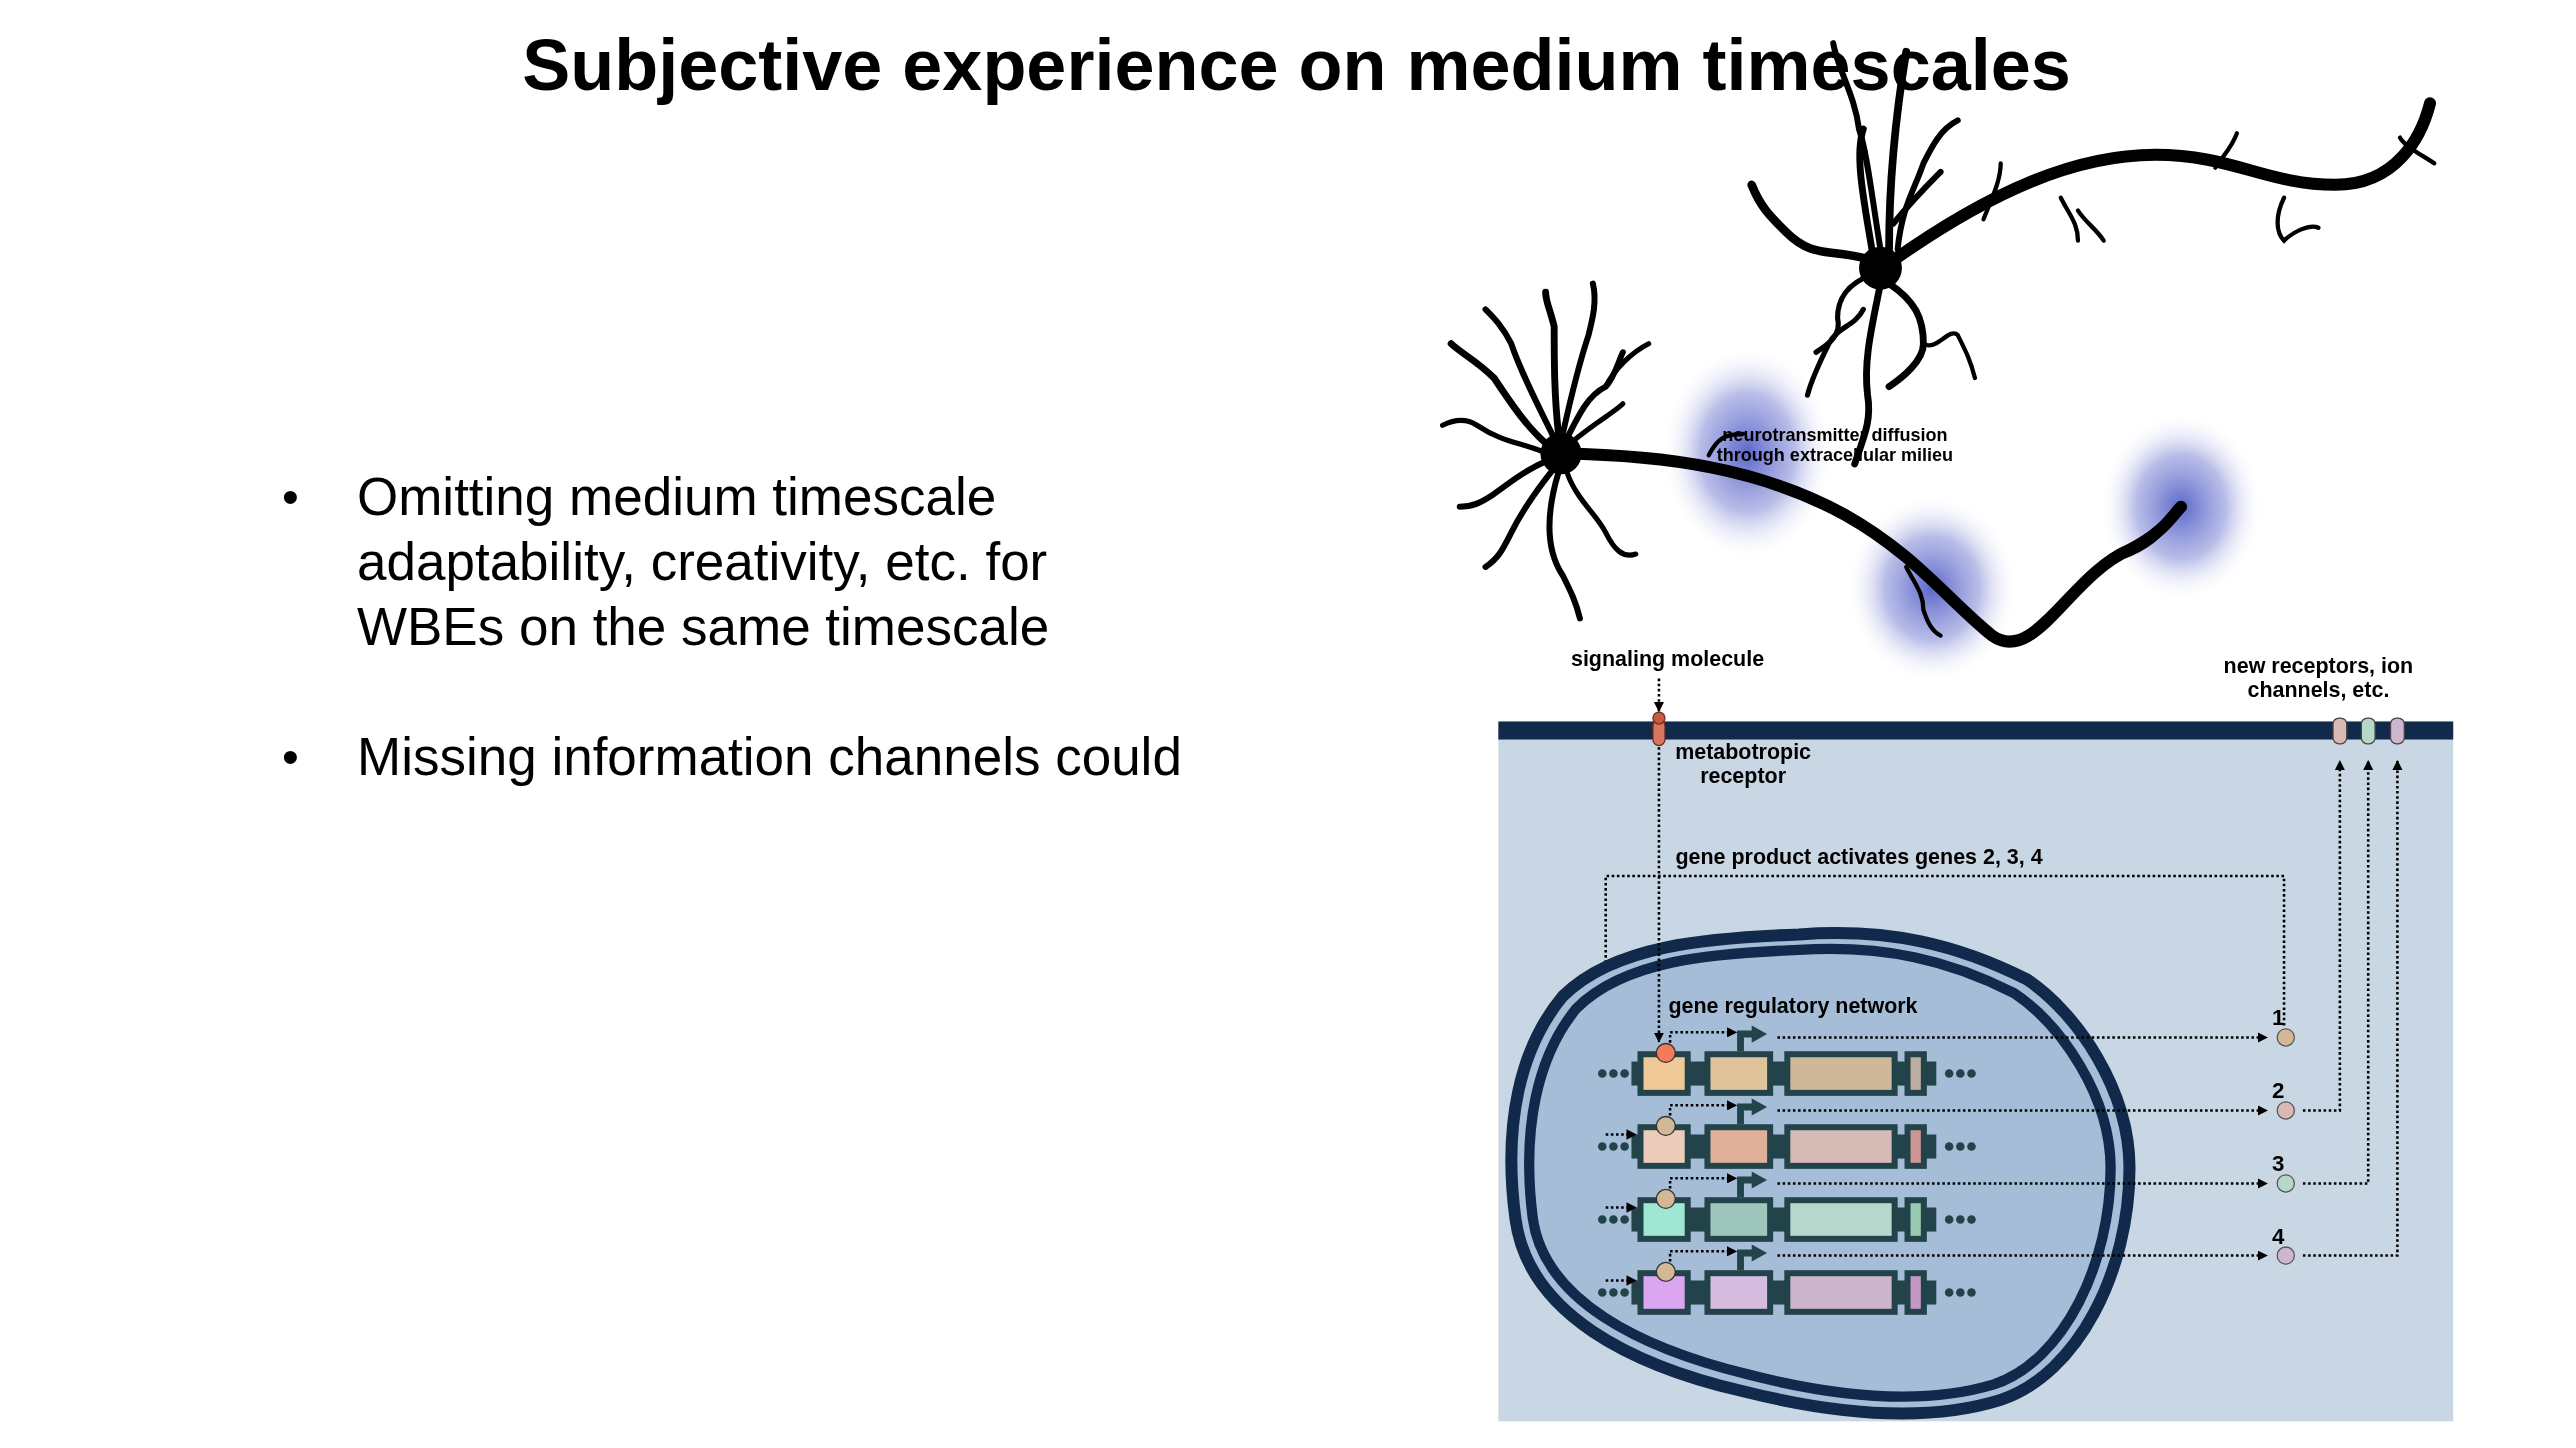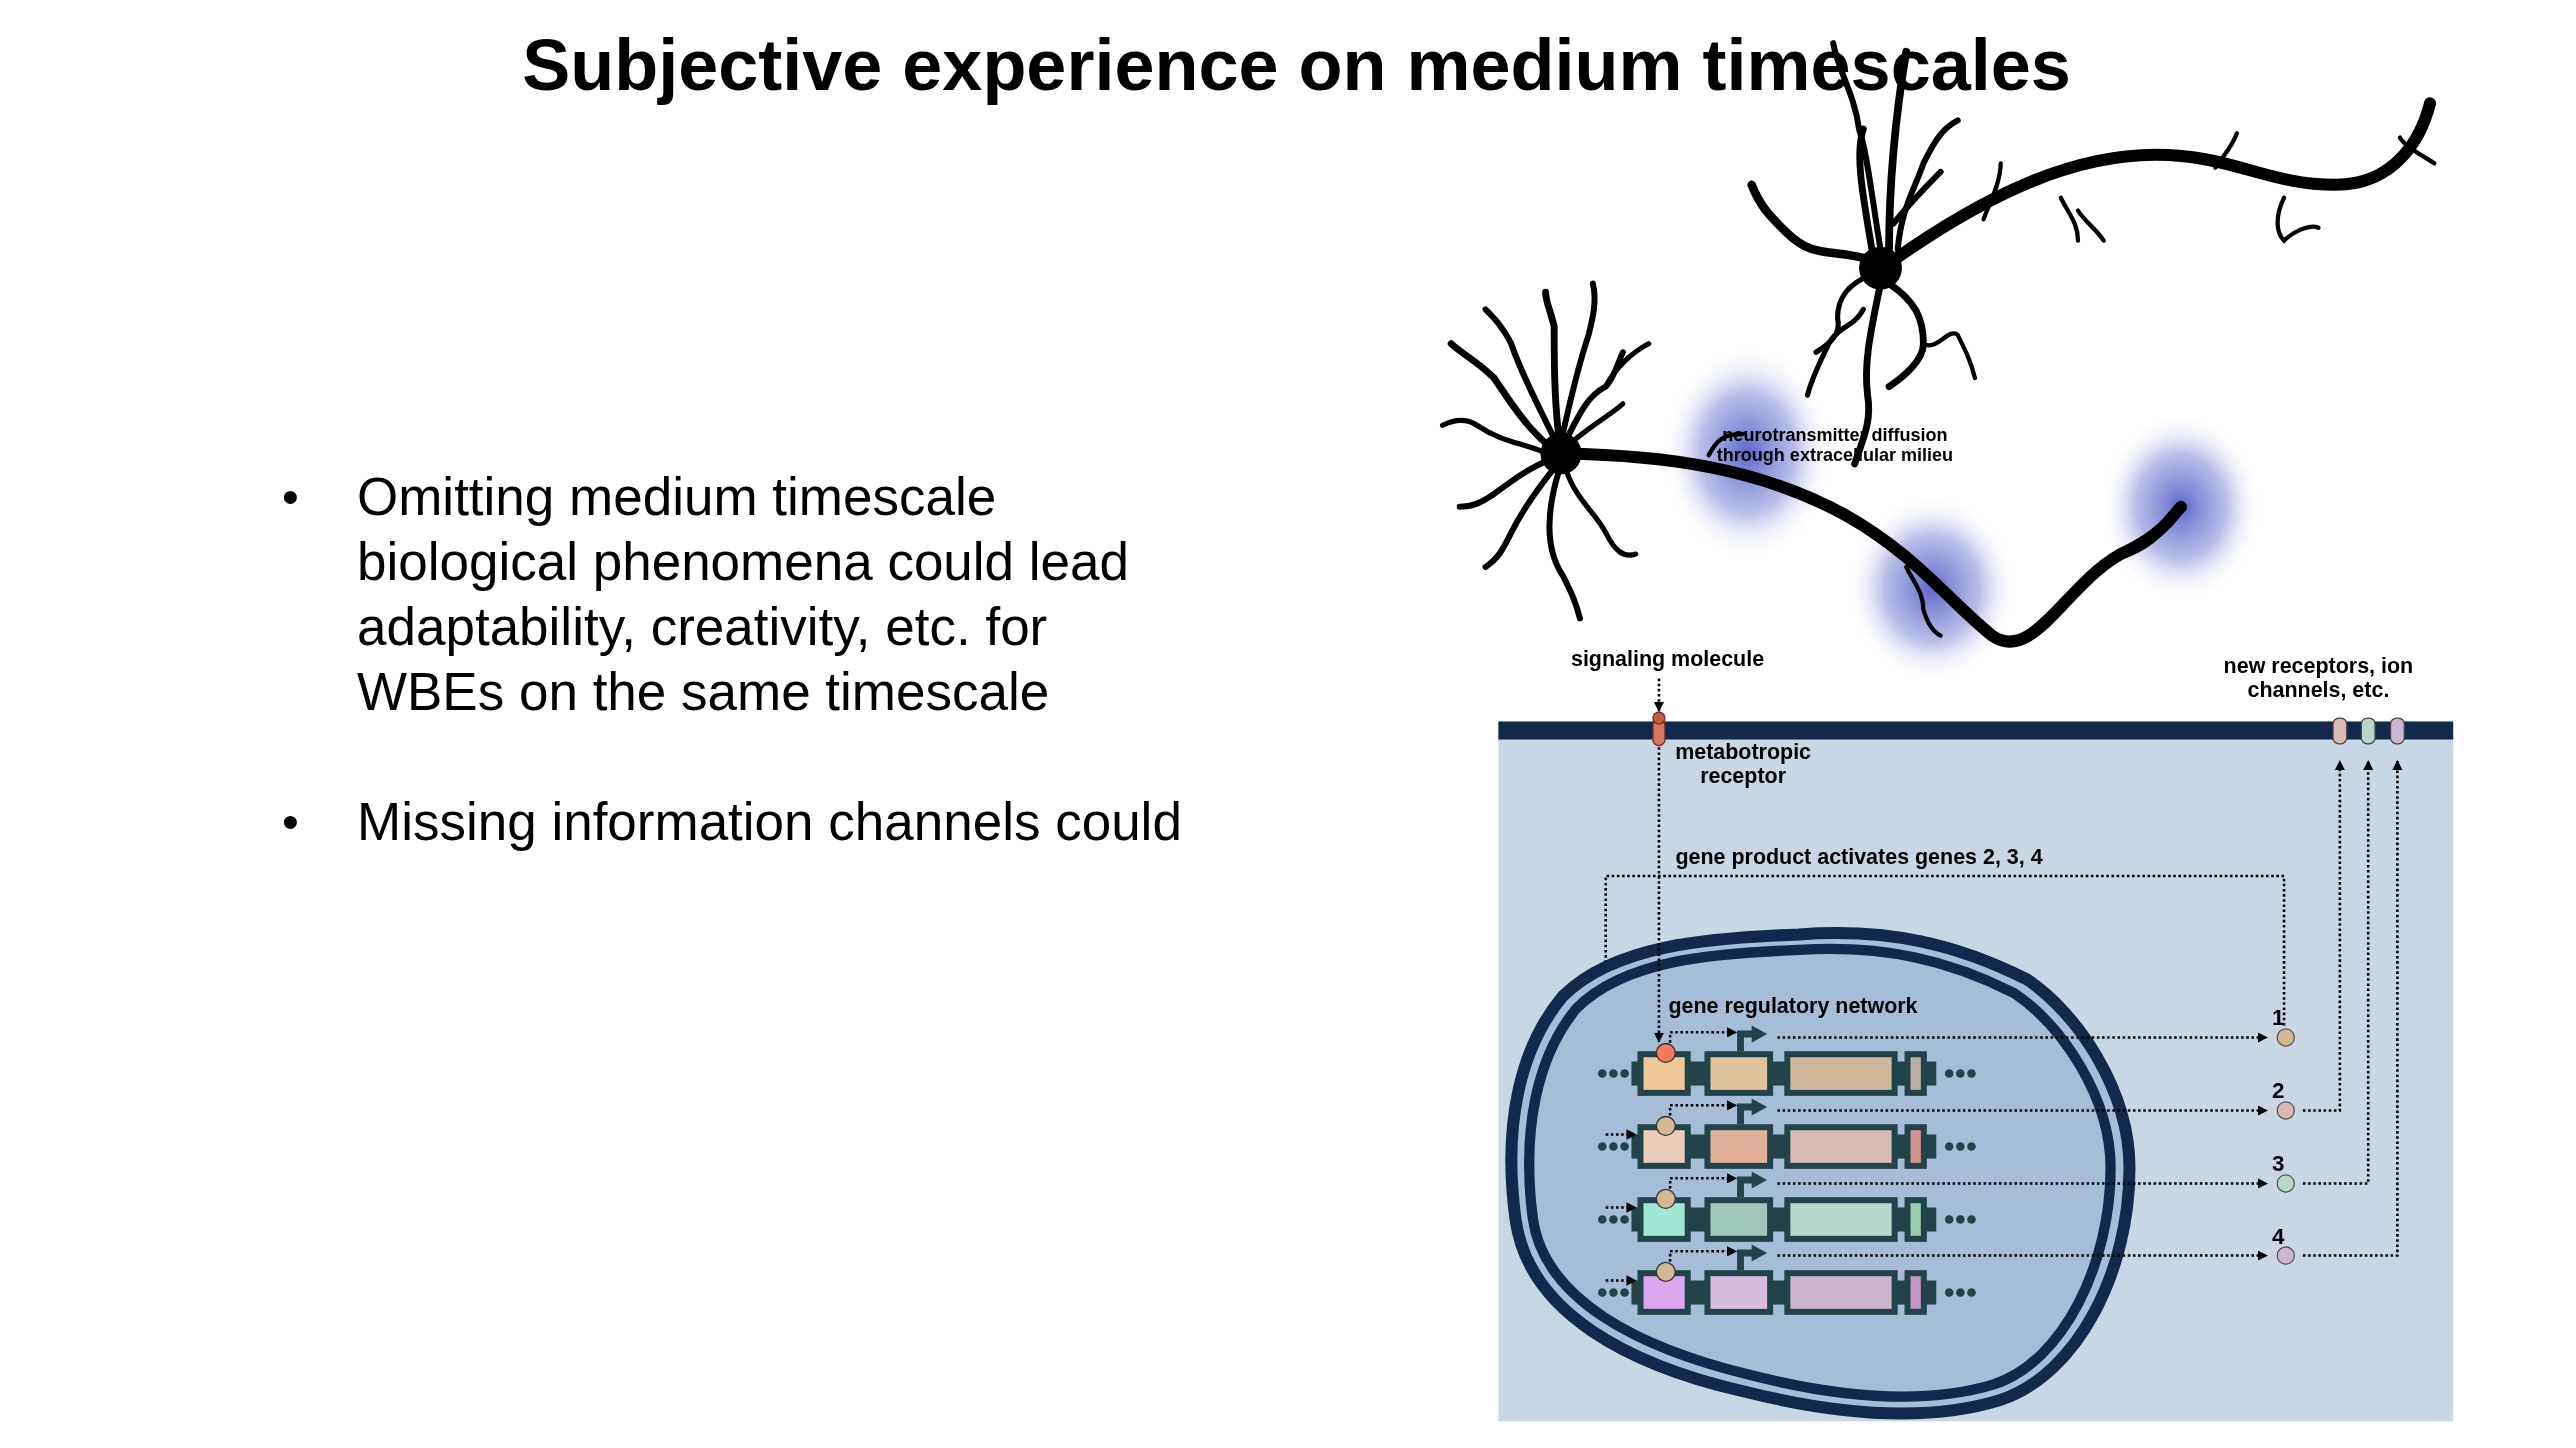--- a/index.html
+++ b/index.html
@@ -13,21 +13,20 @@
   </style>
 </head>
 <body>
 
 <div class="slide-title">Subjective experience on medium timescales</div>
 
 <ul class="bullets">
   <li class="bullet-item">
     <span class="bullet-dot">•</span>
     <div>Omitting medium timescale</div>
-    <div>biological phenomena could lead</div>
     <div>adaptability, creativity, etc. for</div>
     <div>WBEs on the same timescale</div>
   </li>
   <li class="bullet-item">
     <span class="bullet-dot">•</span>
     <div>Missing information channels could</div>
   </li>
 </ul>
 
 <svg id="figure" width="2576" height="1449" viewBox="0 0 3000 1687">

